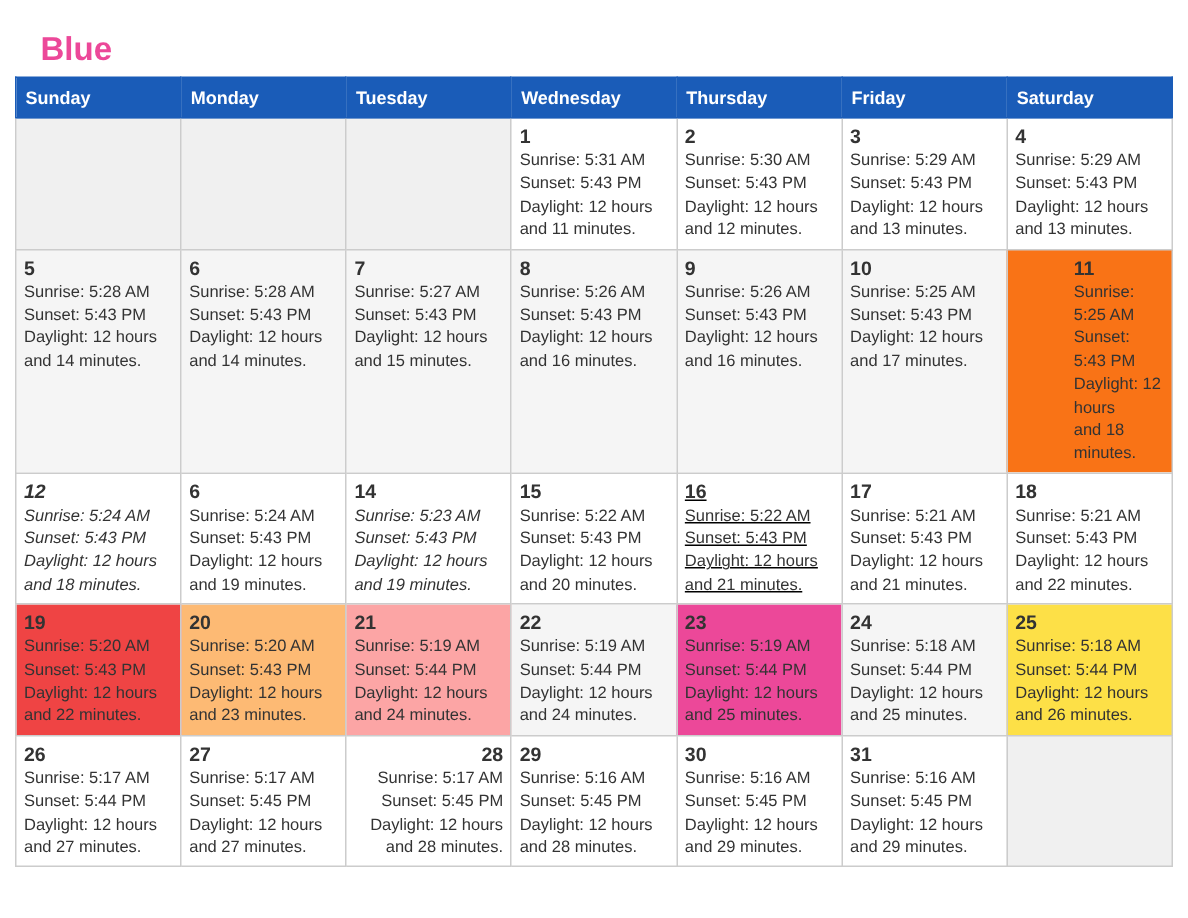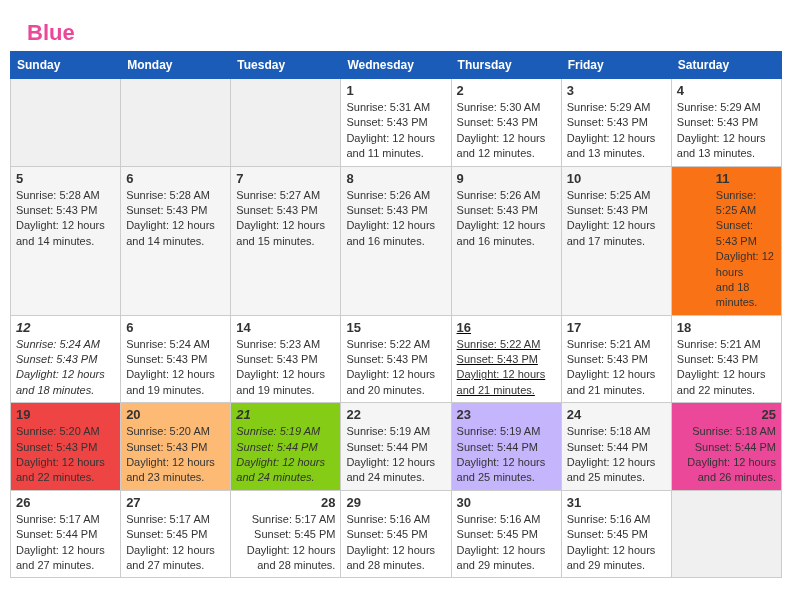--- a/index.html
+++ b/index.html
@@ -204,21 +204,21 @@
         </td>
         <td style="background: rgb(255, 255, 255);">
           <span class="day-number">6</span>
           <div class="day-info" style="white-space: pre-line;">Sunrise: 5:24 AM
 Sunset: 5:43 PM
 Daylight: 12 hours
 and 19 minutes.</div>
         </td>
         <td style="background: rgb(255, 255, 255);">
           <span class="day-number">14</span>
-          <div class="day-info" style="white-space: pre-line;">Sunrise: 5:23 AM
+          <div class="day-info" style="white-space: pre-line; font-style: italic;">Sunrise: 5:23 AM
 Sunset: 5:43 PM
 Daylight: 12 hours
 and 19 minutes.</div>
         </td>
         <td style="background: rgb(255, 255, 255);">
           <span class="day-number">15</span>
           <div class="day-info" style="white-space: pre-line;">Sunrise: 5:22 AM
 Sunset: 5:43 PM
 Daylight: 12 hours
 and 20 minutes.</div>
@@ -253,49 +253,49 @@
 Daylight: 12 hours
 and 22 minutes.</div>
         </td>
         <td style="background: #fdba74;">
           <span class="day-number">20</span>
           <div class="day-info" style="white-space: pre-line;">Sunrise: 5:20 AM
 Sunset: 5:43 PM
 Daylight: 12 hours
 and 23 minutes.</div>
         </td>
-        <td style="background: #84cc16; font-style: italic;">
+        <td style="background: #fca5a5;">
           <span class="day-number">21</span>
           <div class="day-info" style="white-space: pre-line;">Sunrise: 5:19 AM
 Sunset: 5:44 PM
 Daylight: 12 hours
 and 24 minutes.</div>
         </td>
         <td style="background: rgb(245, 245, 245); margin-top: 15px;">
           <span class="day-number">22</span>
           <div class="day-info" style="white-space: pre-line;">Sunrise: 5:19 AM
 Sunset: 5:44 PM
 Daylight: 12 hours
 and 24 minutes.</div>
         </td>
-        <td style="background: #c4b5fd;">
+        <td style="background: #ec4899;">
           <span class="day-number">23</span>
           <div class="day-info" style="white-space: pre-line;">Sunrise: 5:19 AM
 Sunset: 5:44 PM
 Daylight: 12 hours
 and 25 minutes.</div>
         </td>
         <td style="background: rgb(245, 245, 245);">
           <span class="day-number">24</span>
           <div class="day-info" style="white-space: pre-line;">Sunrise: 5:18 AM
 Sunset: 5:44 PM
 Daylight: 12 hours
 and 25 minutes.</div>
         </td>
-        <td style="background: #ec4899; text-align: right;">
+        <td style="background: #fde047;">
           <span class="day-number">25</span>
           <div class="day-info" style="white-space: pre-line;">Sunrise: 5:18 AM
 Sunset: 5:44 PM
 Daylight: 12 hours
 and 26 minutes.</div>
         </td>
       </tr>
       <tr class="week-row">
         <td style="background: rgb(255, 255, 255);">
           <span class="day-number">26</span>

